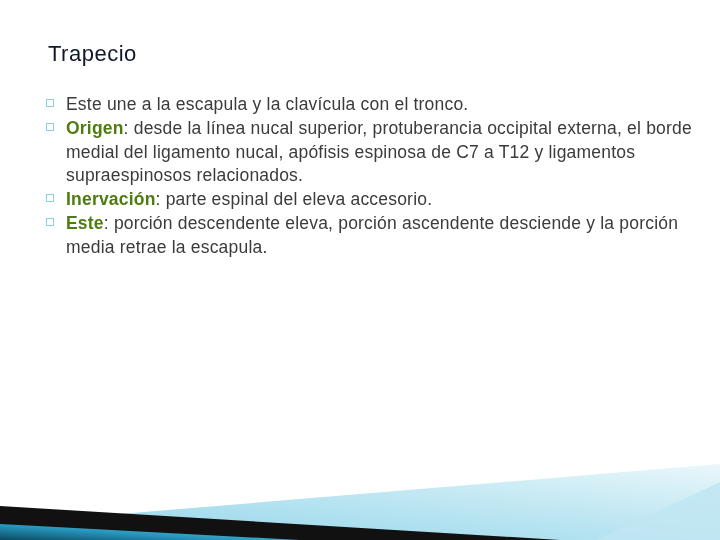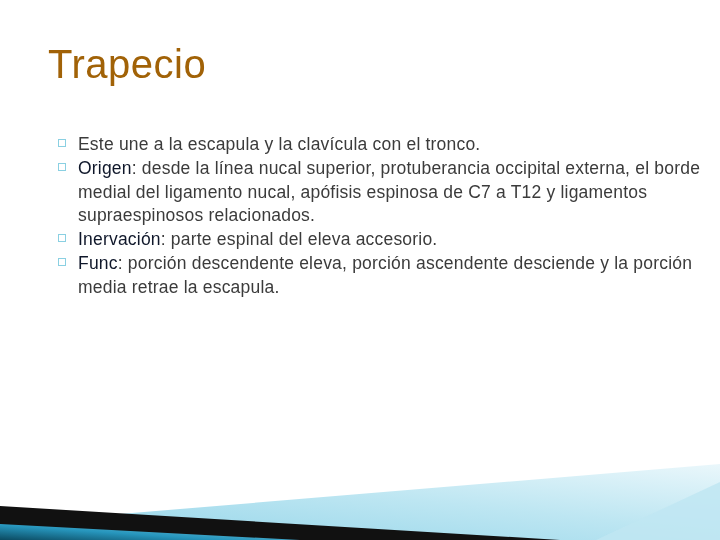--- a/index.html
+++ b/index.html
@@ -18,33 +18,32 @@
     position: absolute;
     inset: 0;
     width: 720px;
     height: 540px;
     overflow: hidden;
   }
   .slide-title {
     position: absolute;
     left: 48px;
     top: 42px;
-    font-size: 40px;
+    font-size: 22px;
     font-weight: normal;
-    color: #a16207;
+    color: #0f172a;
     letter-spacing: 0.5px;
     line-height: 1.1;
     margin: 0;
   }
   .body-block {
     position: absolute;
-    left: 56px;
+    left: 44px;
     top: 93px;
     width: 650px;
-    margin-top: 40px;
   }
   ul.bullets {
     list-style: none;
     margin: 0;
     padding: 0;
   }
   ul.bullets > li {
     position: relative;
     padding-left: 22px;
     margin: 0 0 1px 0;
@@ -57,22 +56,22 @@
     position: absolute;
     left: 2px;
     top: 6px;
     width: 8px;
     height: 8px;
     border: 1px solid #8ad0e2;
     box-sizing: border-box;
     background: #ffffff;
   }
   .lead {
-    color: #0f172a;
-    font-weight: normal;
+    color: #4d7c0f;
+    font-weight: bold;
   }
   .deco {
     position: absolute;
     left: 0;
     bottom: 0;
     width: 720px;
     height: 120px;
     pointer-events: none;
   }
 </style>
@@ -92,21 +91,21 @@
       <li>
         <span class="marker"></span>
         <span class="lead">Origen</span><span>: desde la línea nucal superior, protuberancia occipital externa, el borde medial del ligamento nucal, apófisis espinosa de C7 a T12 y ligamentos supraespinosos relacionados.</span>
       </li>
       <li>
         <span class="marker"></span>
         <span class="lead">Inervación</span><span>: parte espinal del eleva accesorio.</span>
       </li>
       <li>
         <span class="marker"></span>
-        <span class="lead">Func</span><span>: porción descendente eleva, porción ascendente desciende y la porción media retrae la escapula.</span>
+        <span class="lead">Este</span><span>: porción descendente eleva, porción ascendente desciende y la porción media retrae la escapula.</span>
       </li>
     </ul>
   </div>
 
   <svg class="deco" viewBox="0 0 720 120" preserveAspectRatio="none">
     <defs>
       <linearGradient id="gradLight" x1="0" y1="1" x2="1" y2="0">
         <stop offset="0%" stop-color="#8fd3e8"></stop>
         <stop offset="55%" stop-color="#bde6f2"></stop>
         <stop offset="100%" stop-color="#eaf7fb"></stop>

